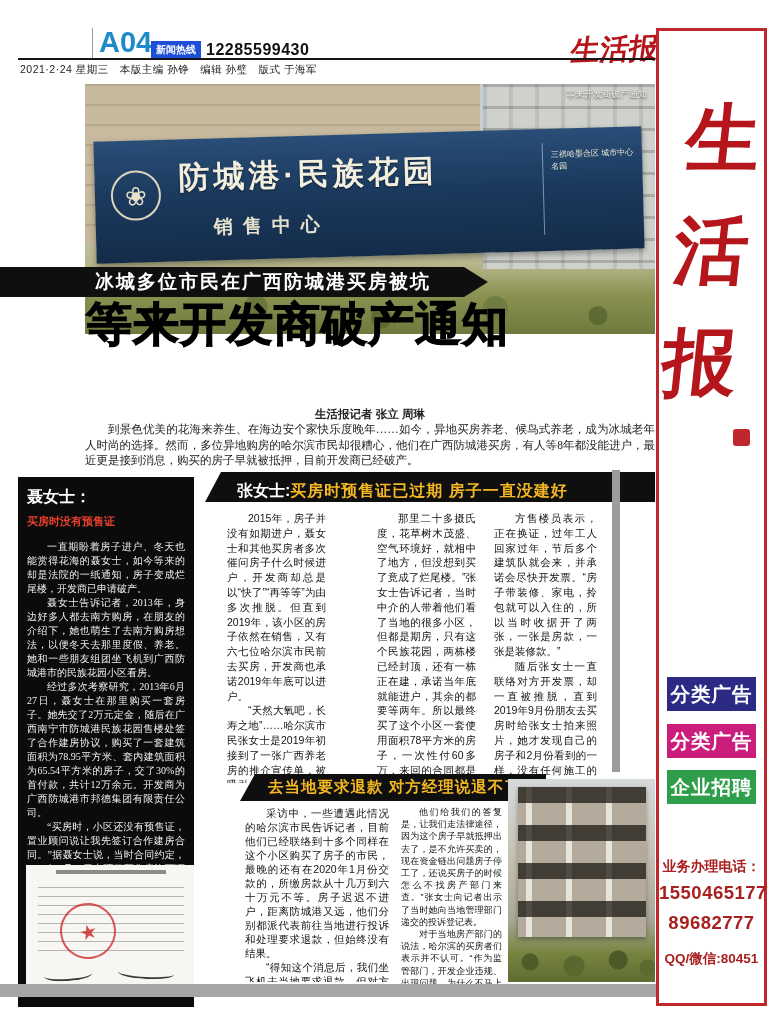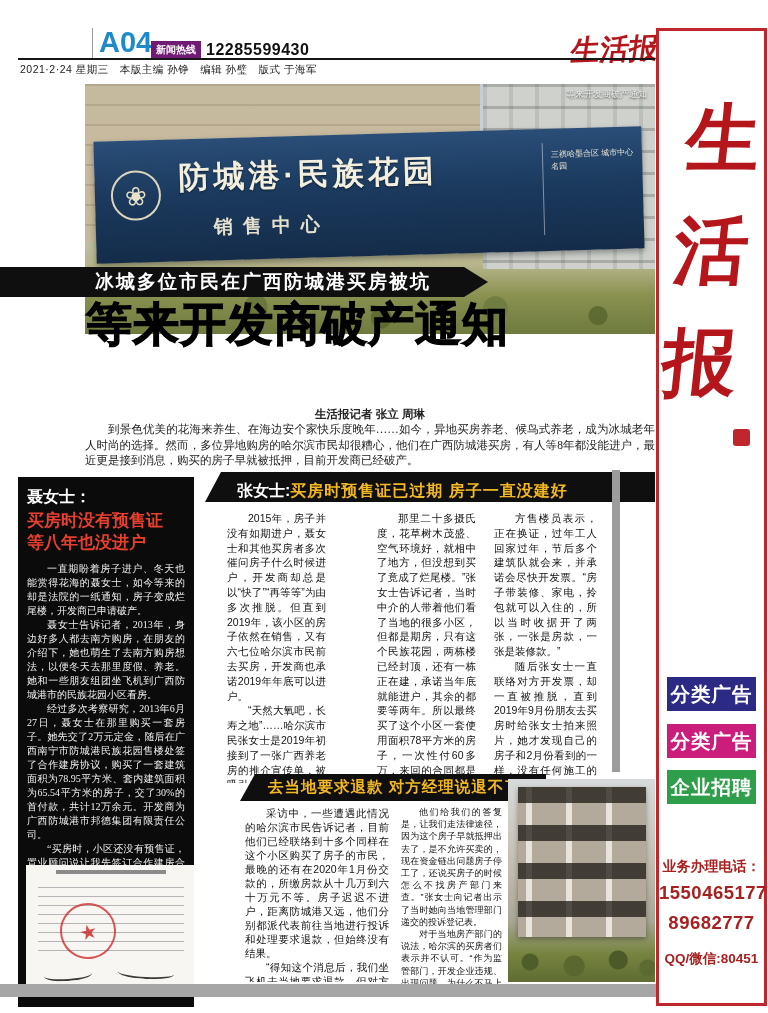--- a/index.html
+++ b/index.html
@@ -5,21 +5,21 @@
   * { margin:0; padding:0; box-sizing:border-box; }
   html,body { background:#e9e9e9; }
   body { font-family:"Liberation Sans", sans-serif; }
   .page { position:relative; width:768px; height:1013px; background:#fff; margin:0 auto; overflow:hidden; }
 
   
   .focus-title { position:absolute; left:18px; top:24px; font-size:33px; font-weight:900; color:#0e0e0e; letter-spacing:2px; }
   .head-vline { position:absolute; left:92px; top:28px; width:1px; height:32px; background:#9a9a9a; }
   .page-no { position:absolute; left:99px; top:26px; font-size:29px; font-weight:900; color:#1e8bc8; }
   .hotline { position:absolute; left:151px; top:41px; display:flex; align-items:center; gap:5px; }
-  .hotline-badge { background:#701a75; color:#fff; font-size:10px; font-weight:bold; padding:2px 5px; }
+  .hotline-badge { background:#1d4ed8; color:#fff; font-size:10px; font-weight:bold; padding:2px 5px; }
   .hotline-num { font-size:16px; font-weight:900; color:#111; letter-spacing:.5px; }
   .logo-top { position:absolute; left:571px; top:30px; width:88px; font-size:29px; font-weight:900; color:#b5161c; transform:skewX(-10deg) rotate(-2deg); font-family:"Liberation Serif", serif; white-space:nowrap; }
   .head-rule { position:absolute; left:18px; top:58px; width:637px; height:2px; background:#161616; }
   .dateline { position:absolute; left:20px; top:63px; font-size:10.5px; color:#222; letter-spacing:.5px; }
 
   
   .photo-main { position:absolute; left:85px; top:84px; width:570px; height:250px; overflow:hidden;
     background:linear-gradient(180deg,#c3ced5 0%,#ccd5d9 38%,#c6c4b4 55%,#b7b68c 72%,#8b9252 84%,#6e7a3e 100%); }
   .bld-left { position:absolute; left:0; top:0; width:395px; height:158px; background:#c7b painted; background:#c7b899;
     background-image:repeating-linear-gradient(180deg, rgba(90,70,40,.18) 0 2px, transparent 2px 20px); opacity:.9; }
@@ -49,21 +49,21 @@
   .kicker-bar span { margin-left:95px; color:#fff; font-size:19px; font-weight:bold; letter-spacing:2px; }
   .headline { position:absolute; left:86px; top:299px; color:#000; font-weight:900; font-size:46px; line-height:51px; letter-spacing:1px; -webkit-text-stroke:1.2px #000; white-space:nowrap; }
   .byline { position:absolute; left:85px; top:407px; width:570px; text-align:center; font-size:11.5px; color:#222; font-weight:bold; }
   .intro { position:absolute; left:85px; top:422px; width:570px; font-size:11.5px; line-height:15.5px; color:#1c1c1c;
     font-family:"Liberation Serif", serif; text-align:justify; }
   .intro .para { text-indent:2em; }
 
   
   .left-panel { position:absolute; left:18px; top:477px; width:176px; height:530px; background:#0b0b0b; padding:10px 9px; overflow:hidden;font-family:Liberation Serif, serif; }
   .lp-name { font-size:16px; font-weight:900; color:#fff; margin-bottom:2px; }
-  .lp-title { font-size:17px; font-weight:900; color:#e8402f; line-height:22px; }
+  .lp-title { font-size:11px; font-weight:900; color:#e8402f; line-height:22px; }
   .lp-body { margin-top:8px; height:330px; overflow:hidden; }
   .lp-body .para { color:#f1f1f1; font-size:10px; line-height:14px; text-align:justify; text-indent:2em; }
   .doc-photo { position:absolute; left:8px; bottom:10px; width:170px; height:132px; background:#f7f6f2; }
   .doc-lines { position:absolute; left:12px; top:14px; right:12px; height:74px;
     background-image:repeating-linear-gradient(180deg, transparent 0 8px, #b5b5b5 8px 9px); }
   .doc-head { position:absolute; left:30px; top:5px; right:30px; height:4px; background:#8b8b8b; }
   .doc-stamp { position:absolute; left:34px; top:38px; width:56px; height:56px; border:2px solid rgba(204,34,34,.75); border-radius:50%;
     color:rgba(204,34,34,.8); font-size:20px; line-height:54px; text-align:center; transform:rotate(-14deg); }
   .doc-sign1, .doc-sign2 { position:absolute; height:12px; border-bottom:2px solid #3a3a3a; border-radius:50%; }
   .doc-sign1 { left:18px; bottom:16px; width:48px; transform:rotate(-4deg); }
@@ -157,21 +157,20 @@
     <div>等来开发商破产通知</div>
   </div>
   <div class="byline">生活报记者 张立 周琳</div>
   <div class="intro">
       <p class="para">到景色优美的花海来养生、在海边安个家快乐度晚年……如今，异地买房养老、候鸟式养老，成为冰城老年人时尚的选择。然而，多位异地购房的哈尔滨市民却很糟心，他们在广西防城港买房，有人等8年都没能进户，最近更是接到消息，购买的房子早就被抵押，目前开发商已经破产。</p>
     </div>
 
   <div class="left-panel">
     <div class="lp-name">聂女士：</div>
     <div class="lp-title">买房时没有预售证</div>
-    <div class="lp-title">等八年也没进户</div>
     <div class="lp-body">
         <p class="para">一直期盼着房子进户、冬天也能赏得花海的聂女士，如今等来的却是法院的一纸通知，房子变成烂尾楼，开发商已申请破产。</p>
         <p class="para">聂女士告诉记者，2013年，身边好多人都去南方购房，在朋友的介绍下，她也萌生了去南方购房想法，以便冬天去那里度假、养老。她和一些朋友组团坐飞机到广西防城港市的民族花园小区看房。</p>
         <p class="para">经过多次考察研究，2013年6月27日，聂女士在那里购买一套房子。她先交了2万元定金，随后在广西南宁市防城港民族花园售楼处签了合作建房协议，购买了一套建筑面积为78.95平方米、套内建筑面积为65.54平方米的房子，交了30%的首付款，共计12万余元。开发商为广西防城港市邦德集团有限责任公司。</p>
         <p class="para">“买房时，小区还没有预售证，置业顾问说让我先签订合作建房合同。”据聂女士说，当时合同约定，2014年6月30日办理了预售房许可证后，变更《合作建房合同》为《商品房买卖合同》。“买房的老师年年都去看，每次去都是几个人在建，但是一直都在销售。”</p>
       </div>
     <div class="doc-photo">
       <div class="doc-head"></div>
       <div class="doc-lines"></div>
       <div class="doc-stamp">★</div>

